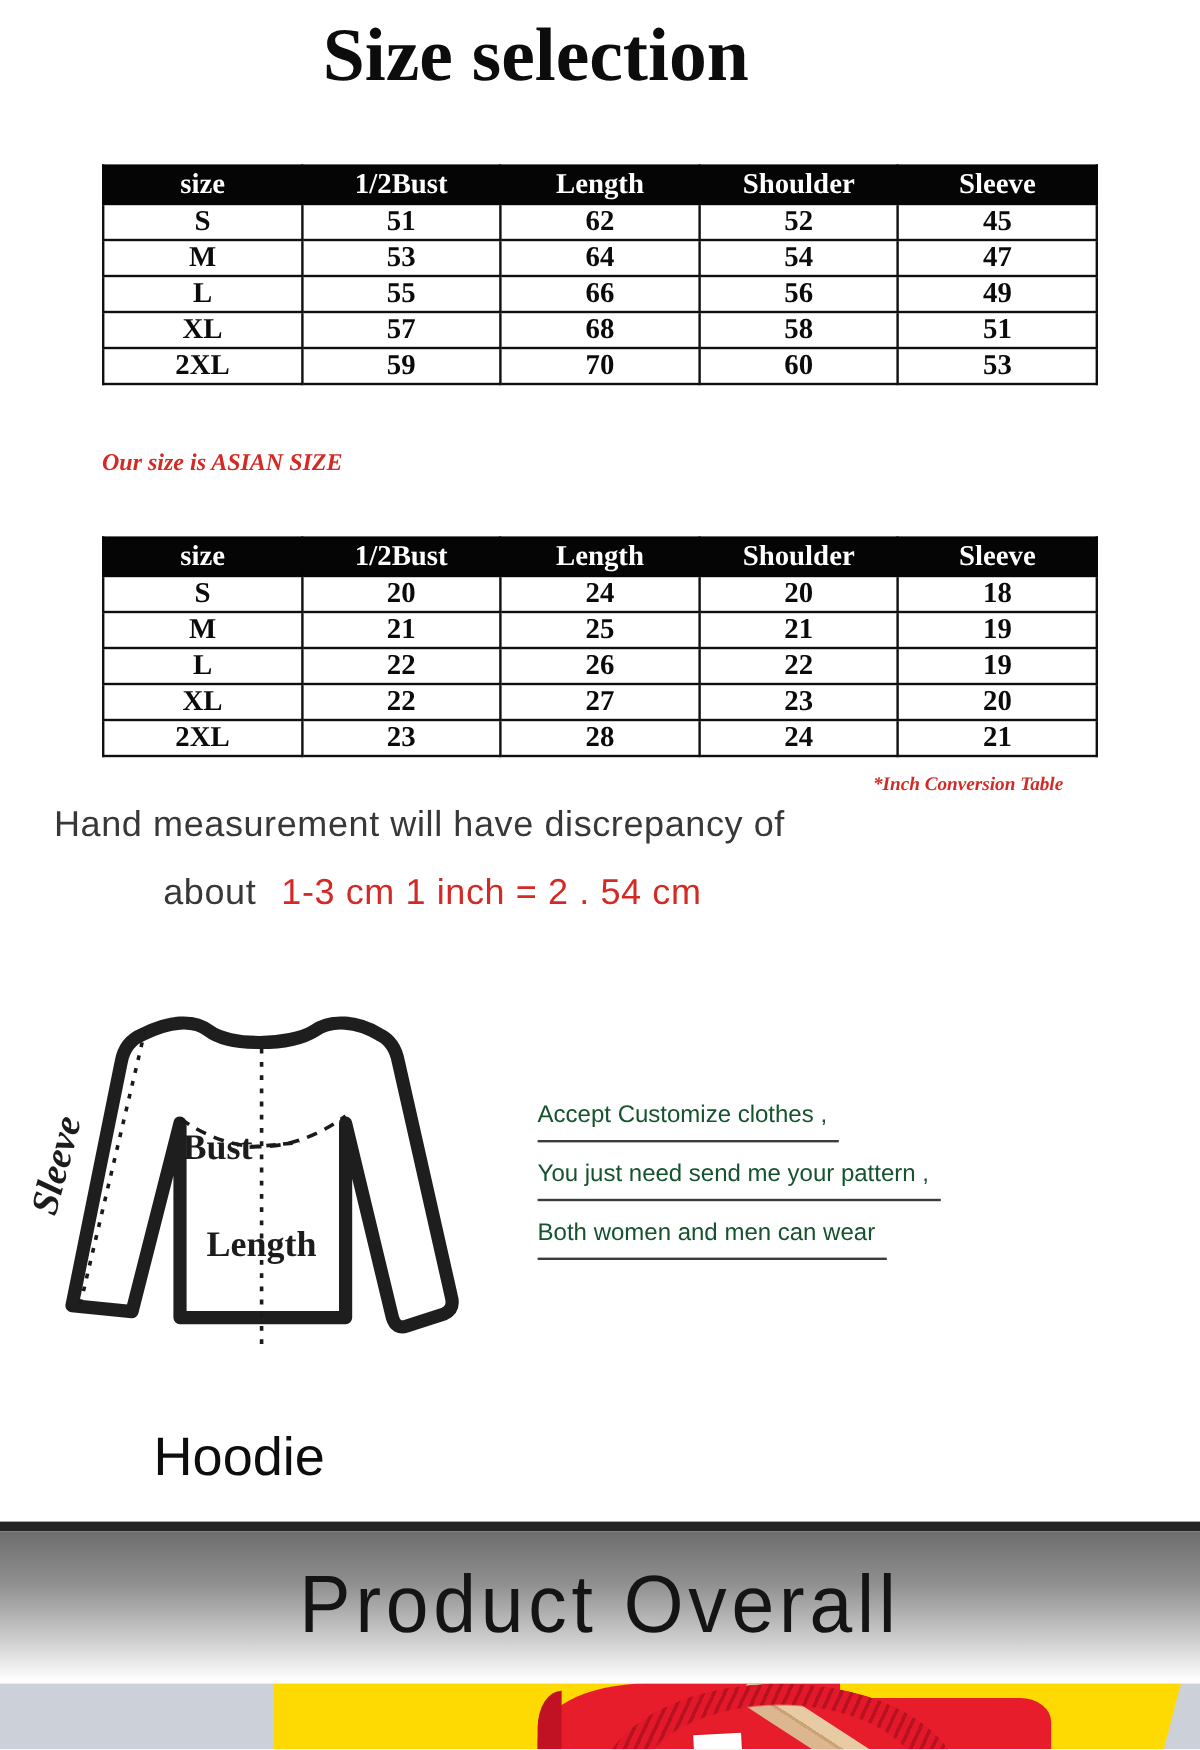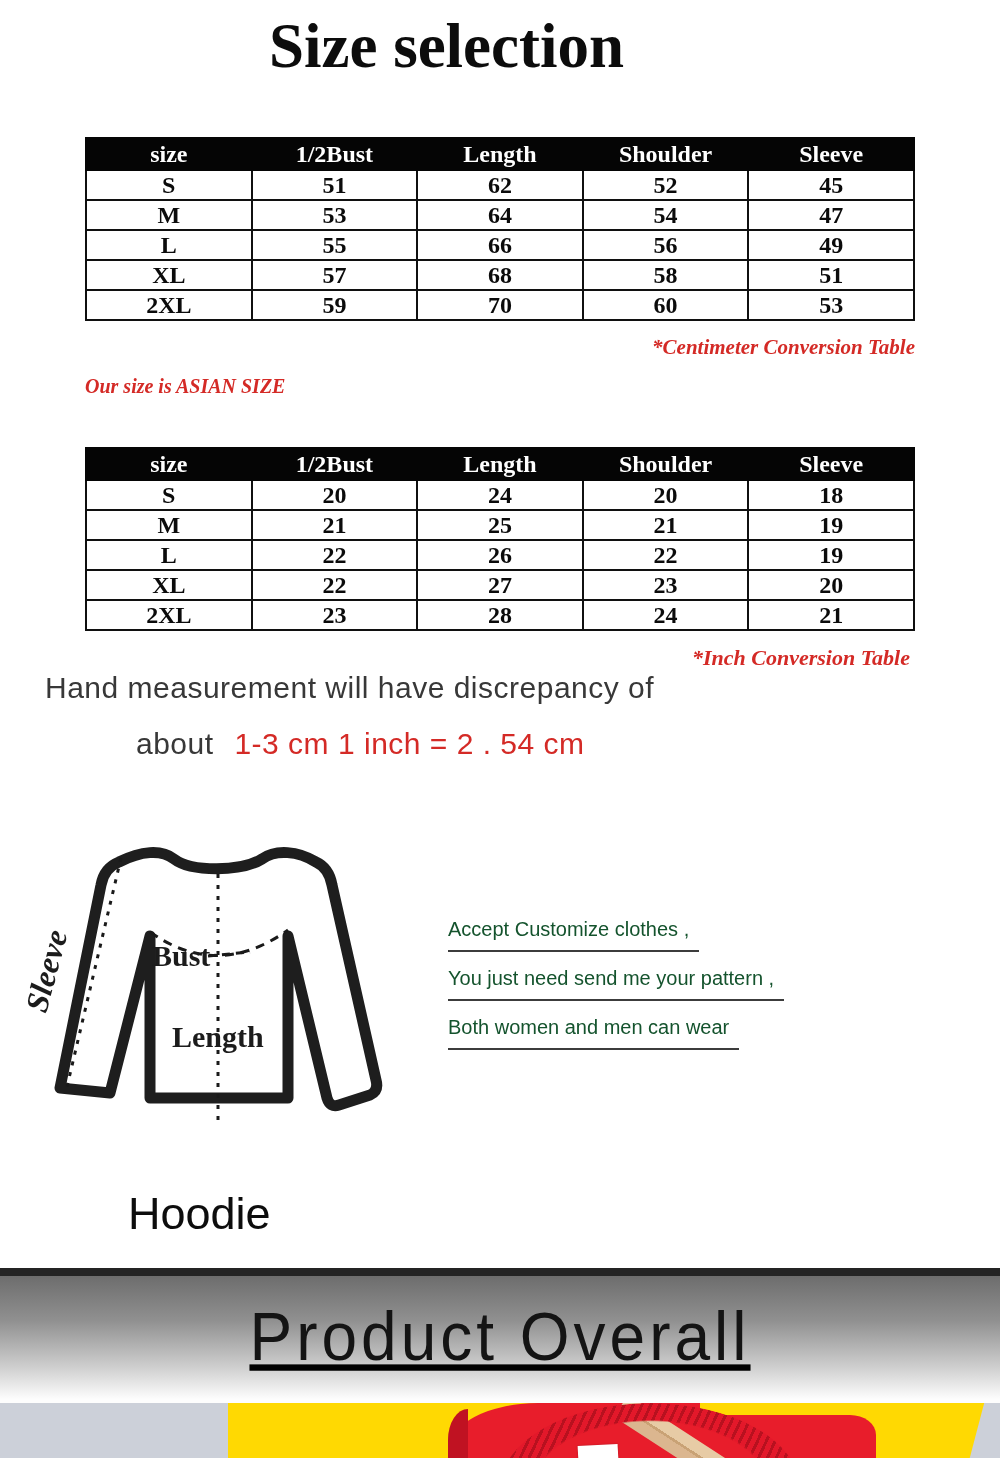--- a/index.html
+++ b/index.html
@@ -17,21 +17,21 @@
   table.size-table th{background:#050505;color:#fff;height:30px;border:2px solid #050505;
         font-weight:bold;padding:0;}
   table.size-table td{background:#fff;height:28px;border:2px solid #101010;padding:0;}
   .cm-table{top:137px;}
   .inch-table{top:447px;}
 
   
   .red-note{position:absolute;color:var(--accent_red,#d42a26);
         font-family:"Liberation Serif",serif;font-style:italic;font-weight:bold;}
   .cap-cm{top:335px;right:85px;font-size:21px;}
-  .cap-inch{top:645px;right:90px;font-size:22px;}
+  .cap-inch{top:645px;right:114px;font-size:16px;}
   .asian{top:375px;left:85px;font-size:20px;}
 
   
   .note1{position:absolute;top:671px;left:45px;font-family:"Liberation Sans",sans-serif;
         font-size:30px;color:#383838;letter-spacing:0.5px;}
   .note2{position:absolute;top:727px;left:136px;font-family:"Liberation Sans",sans-serif;
         font-size:30px;color:#383838;letter-spacing:0.5px;}
   .note2 .red-part{color:var(--accent_red,#d42a26);margin-left:12px;}
 
   
@@ -43,21 +43,21 @@
   .custom{position:absolute;left:448px;top:918px;font-family:"Liberation Sans",sans-serif;
         font-size:20px;color:#14532d;}
   .custom .line{display:table;white-space:nowrap;border-bottom:2px solid #3c3c3c;
         padding:0 10px 9px 0;margin-bottom:15px;}
 
   
   .product-name{position:absolute;left:128px;top:1188px;font-family:"Liberation Sans",sans-serif;
         font-size:45px;color:#0d0d0d;}
 
   
-  .banner{position:absolute;left:0;top:1268px;width:1000px;height:135px;text-decoration:underline;}
+  .banner{position:absolute;left:0;top:1268px;width:1000px;height:135px;}
   .banner-bar{height:8px;background:var(--banner_bar,#242424);}
   .banner-grad{height:127px;display:flex;align-items:center;justify-content:center;
         background:linear-gradient(180deg,#6d6d6d 0%,#909090 35%,#cfcfcf 72%,#fdfdfd 97%);}
   .banner-title{font-family:"Liberation Sans",sans-serif;font-weight:300;font-size:64px;
         letter-spacing:4px;color:#141414;transform:scaleY(1.06);padding-bottom:6px;}
 
   
   .photo{position:absolute;left:0;top:1403px;width:1000px;height:55px;
         background:var(--photo_bg,#ccd0d9);overflow:hidden;}
   .photo .yellow{position:absolute;left:228px;top:0;width:760px;height:55px;
@@ -127,21 +127,20 @@
         </tr>
         <tr>
           <td>2XL</td>
           <td>59</td>
           <td>70</td>
           <td>60</td>
           <td>53</td>
         </tr>
       </tbody>
     </table>
-  <div class="red-note cap-cm">*Centimeter Conversion Table</div>
 
   <div class="red-note asian">Our size is ASIAN SIZE</div>
 
   <table class="size-table inch-table">
       <thead>
         <tr>
           <th>size</th>
           <th>1/2Bust</th>
           <th>Length</th>
           <th>Shoulder</th>

